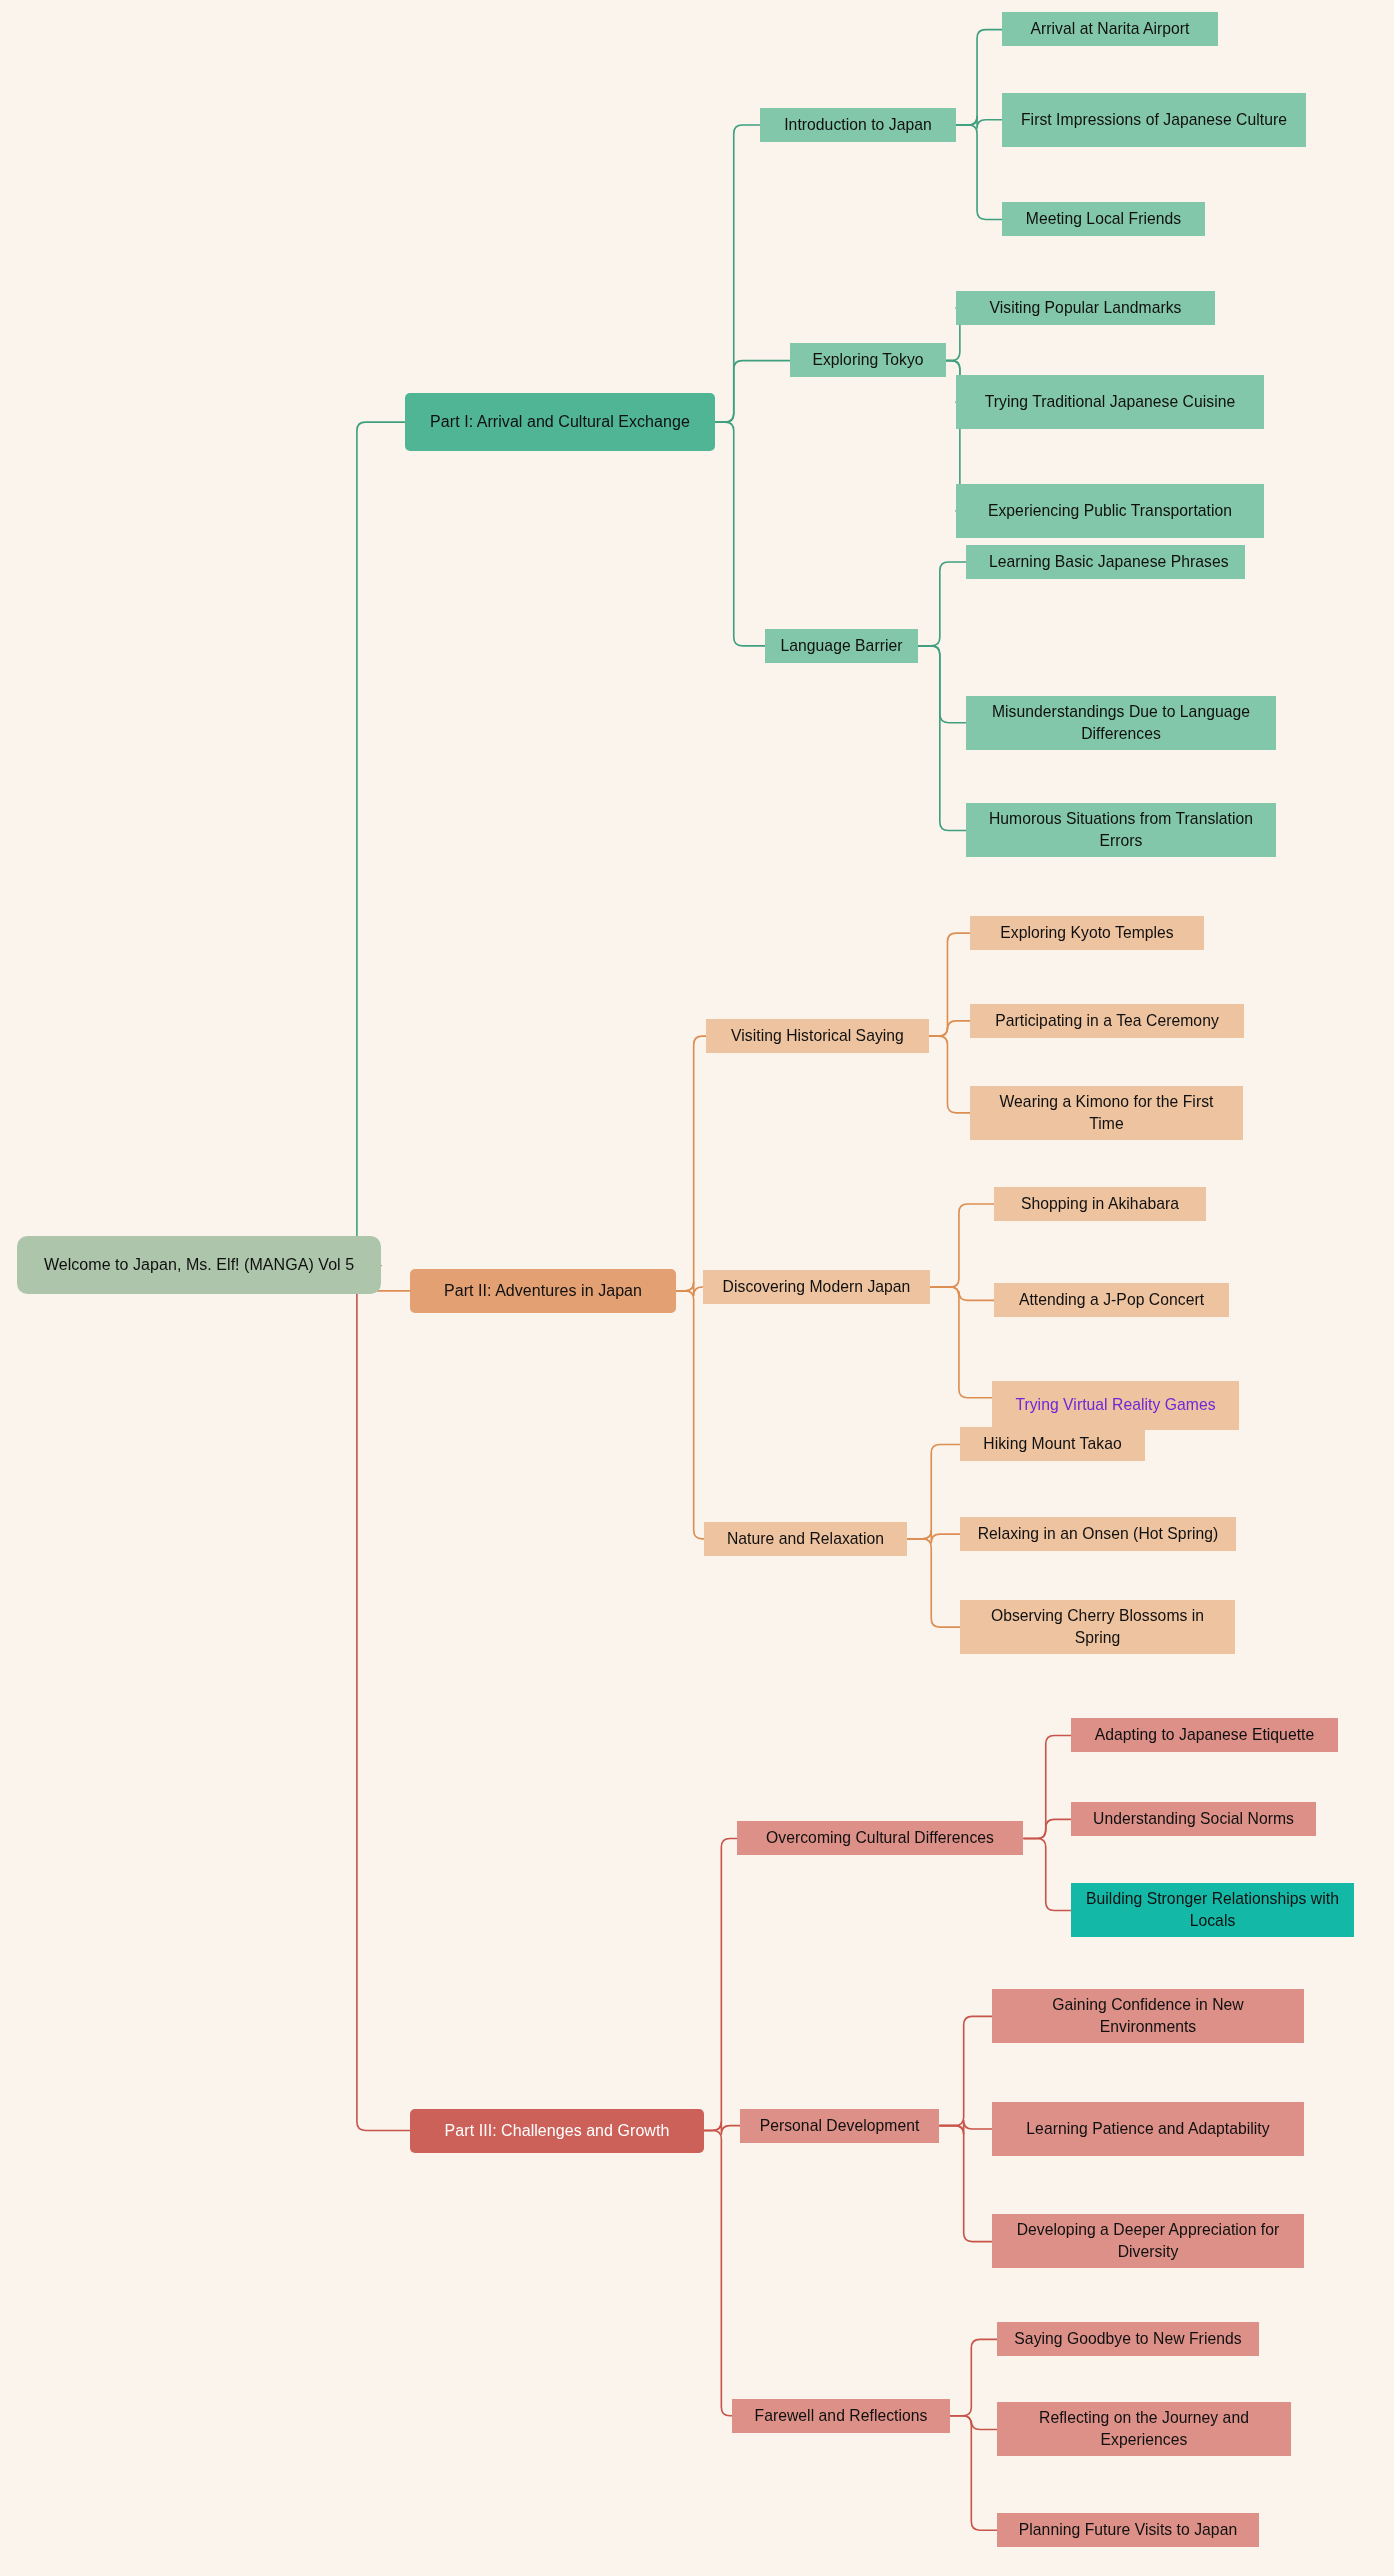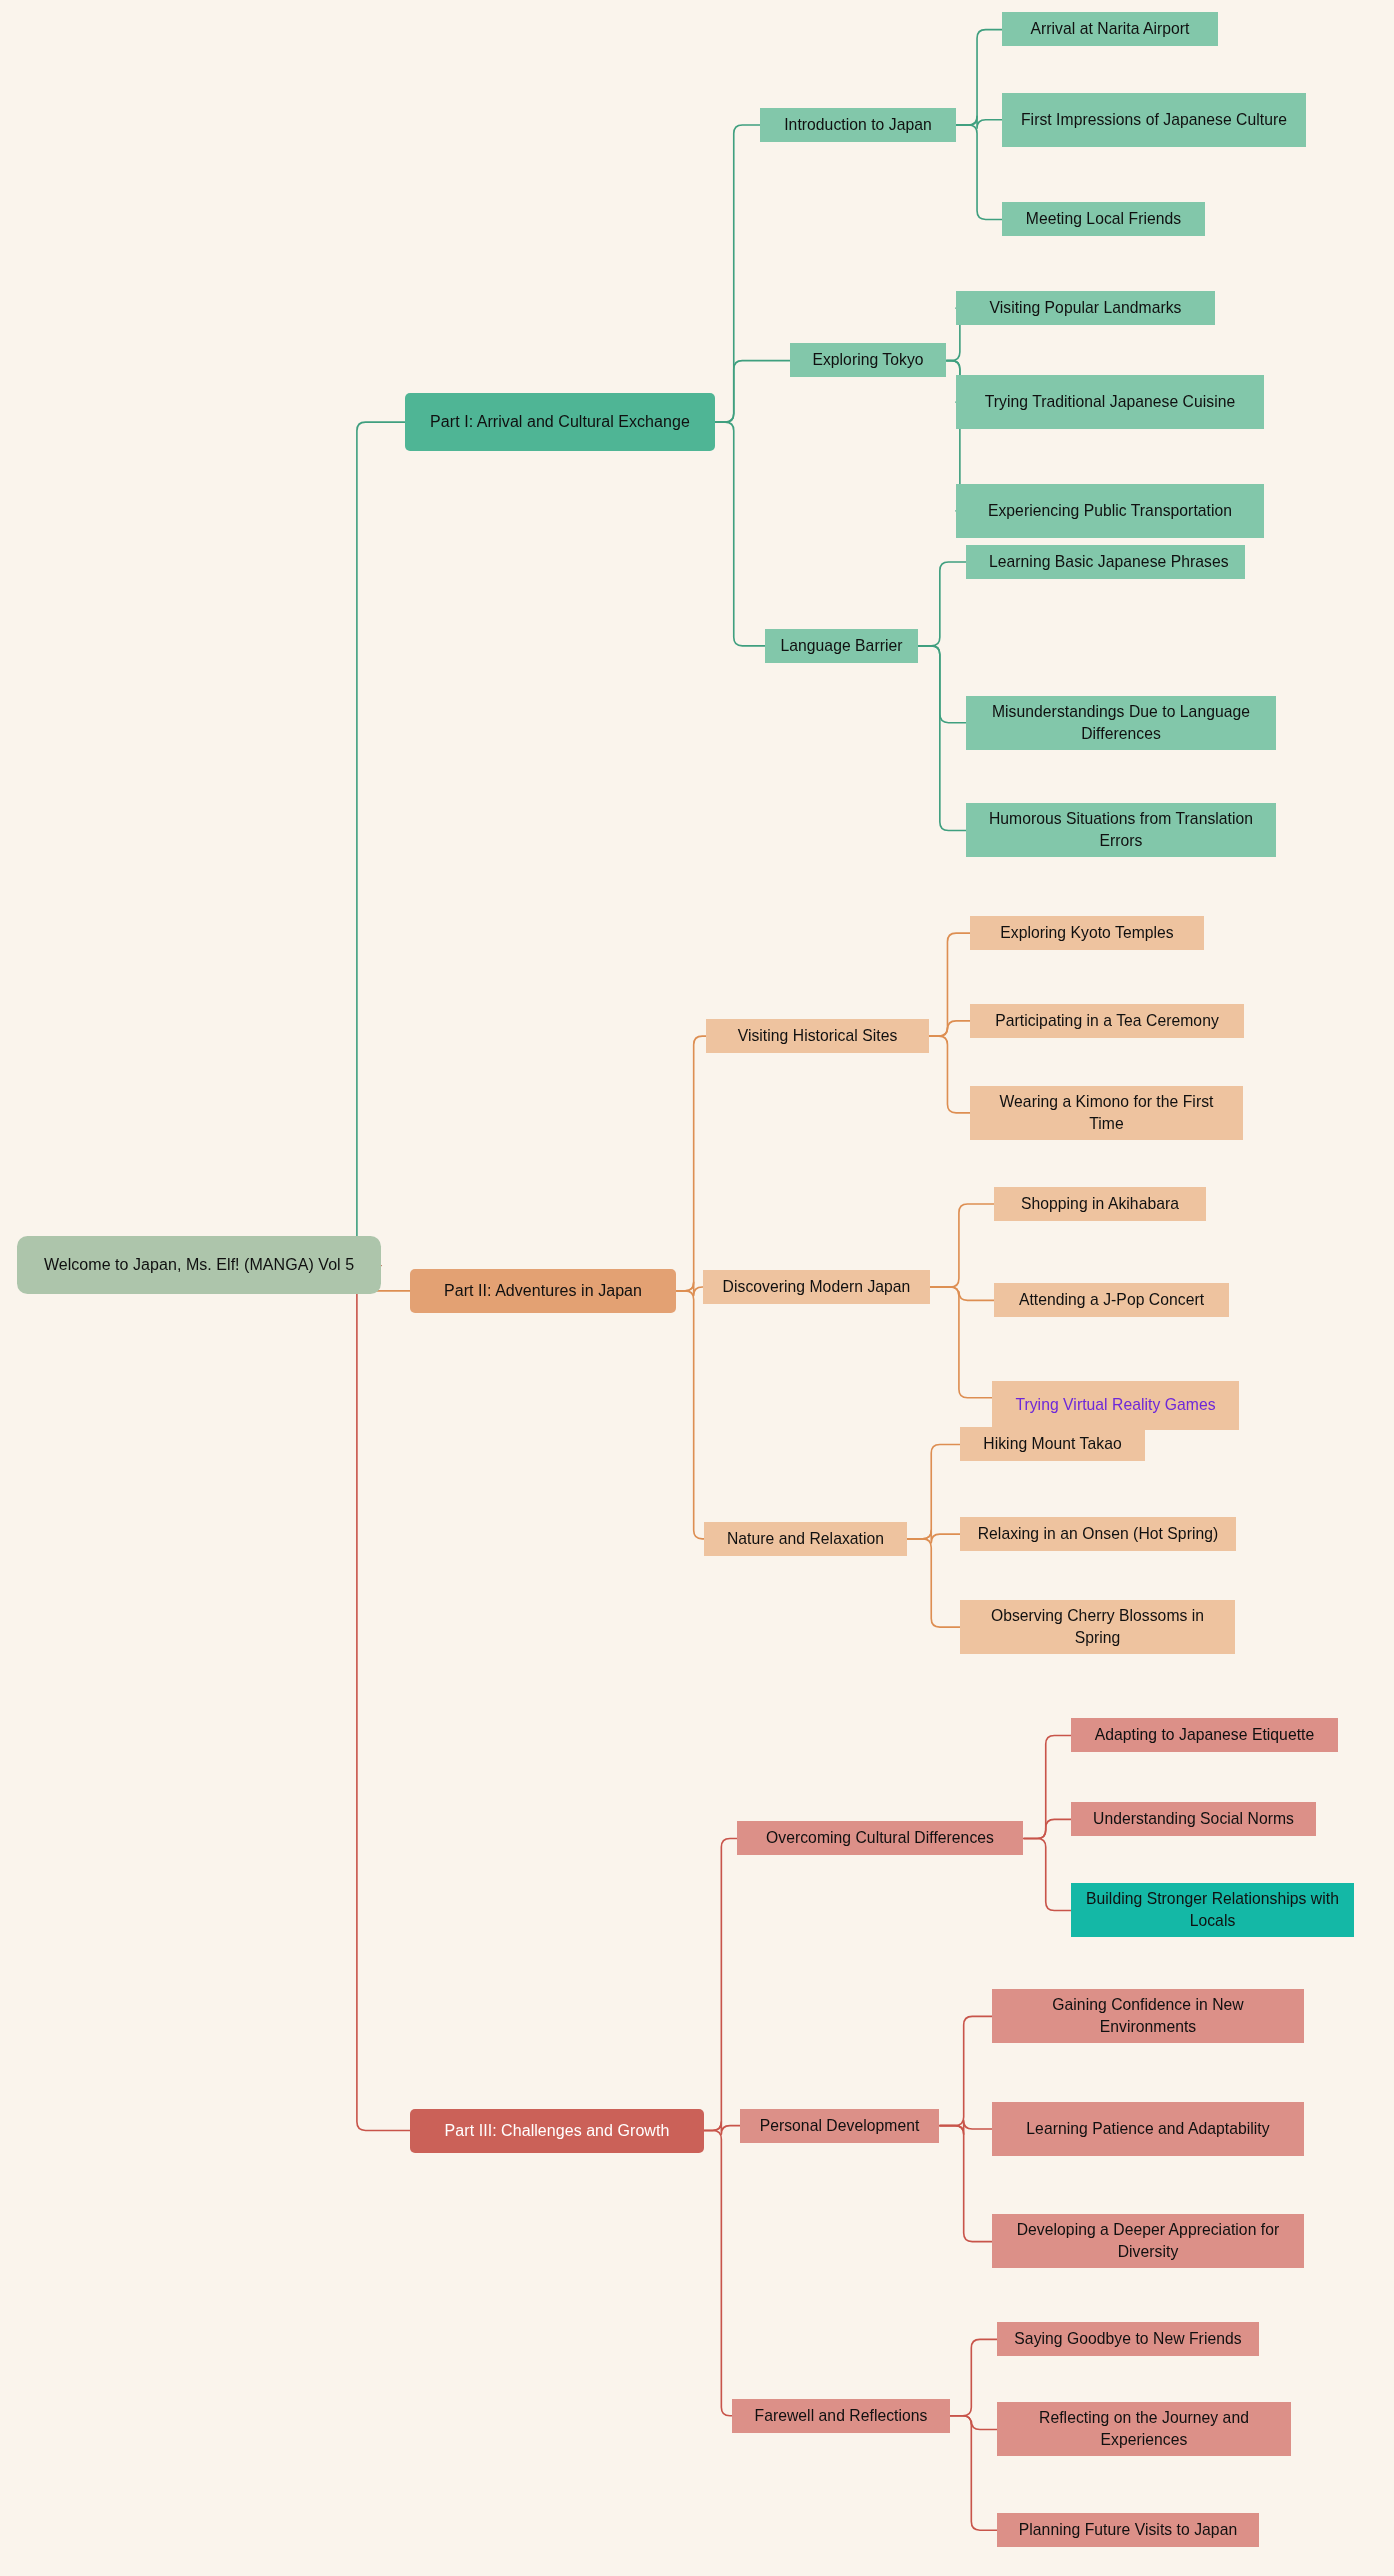--- a/index.html
+++ b/index.html
@@ -103,21 +103,21 @@
     <div class="node lvl3" style="left: 1002px; top: 202px; width: 203px; height: 34px; background: rgb(130, 199, 170); color: rgb(16, 16, 16);">Meeting Local Friends</div>
     <div class="node lvl2" style="left: 790px; top: 343px; width: 156px; height: 34px; background: rgb(130, 199, 170); color: rgb(16, 16, 16);">Exploring Tokyo</div>
     <div class="node lvl3" style="left: 956px; top: 291px; width: 259px; height: 34px; background: rgb(130, 199, 170); color: rgb(16, 16, 16);">Visiting Popular Landmarks</div>
     <div class="node lvl3" style="left: 956px; top: 375px; width: 308px; height: 54px; background: rgb(130, 199, 170); color: rgb(16, 16, 16);">Trying Traditional Japanese Cuisine</div>
     <div class="node lvl3" style="left: 956px; top: 484px; width: 308px; height: 54px; background: rgb(130, 199, 170); color: rgb(16, 16, 16);">Experiencing Public Transportation</div>
     <div class="node lvl2" style="left: 765px; top: 629px; width: 153px; height: 34px; background: rgb(130, 199, 170); color: rgb(16, 16, 16);">Language Barrier</div>
     <div class="node lvl3" style="left: 966px; top: 545px; width: 279px; height: 34px; background: rgb(130, 199, 170); color: rgb(16, 16, 16); padding-left: 20px;">Learning Basic Japanese Phrases</div>
     <div class="node lvl3" style="left: 966px; top: 696px; width: 310px; height: 54px; background: rgb(130, 199, 170); color: rgb(16, 16, 16);">Misunderstandings Due to Language Differences</div>
     <div class="node lvl3" style="left: 966px; top: 803px; width: 310px; height: 54px; background: rgb(130, 199, 170); color: rgb(16, 16, 16);">Humorous Situations from Translation Errors</div>
     <div class="node lvl1" style="left: 410px; top: 1269px; width: 266px; height: 44px; background: rgb(227, 161, 115); color: rgb(16, 16, 16);">Part II: Adventures in Japan</div>
-    <div class="node lvl2" style="left: 706px; top: 1019px; width: 223px; height: 34px; background: rgb(238, 195, 159); color: rgb(16, 16, 16);">Visiting Historical Sites</div>
+    <div class="node lvl2" style="left: 706px; top: 1019px; width: 223px; height: 34px; background: rgb(238, 195, 159); color: rgb(16, 16, 16);">Visiting Historical Saying</div>
     <div class="node lvl3" style="left: 970px; top: 916px; width: 234px; height: 34px; background: rgb(238, 195, 159); color: rgb(16, 16, 16);">Exploring Kyoto Temples</div>
     <div class="node lvl3" style="left: 970px; top: 1004px; width: 274px; height: 34px; background: rgb(238, 195, 159); color: rgb(16, 16, 16);">Participating in a Tea Ceremony</div>
     <div class="node lvl3" style="left: 970px; top: 1086px; width: 273px; height: 54px; background: rgb(238, 195, 159); color: rgb(16, 16, 16);">Wearing a Kimono for the First Time</div>
     <div class="node lvl2" style="left: 703px; top: 1270px; width: 227px; height: 34px; background: rgb(238, 195, 159); color: rgb(16, 16, 16);">Discovering Modern Japan</div>
     <div class="node lvl3" style="left: 994px; top: 1187px; width: 212px; height: 34px; background: rgb(238, 195, 159); color: rgb(16, 16, 16);">Shopping in Akihabara</div>
     <div class="node lvl3" style="left: 994px; top: 1283px; width: 235px; height: 34px; background: rgb(238, 195, 159); color: rgb(16, 16, 16);">Attending a J-Pop Concert</div>
     <div class="node lvl3" style="left: 992px; top: 1381px; width: 247px; height: 49px; background: rgb(238, 195, 159); color: #6d28d9;">Trying Virtual Reality Games</div>
     <div class="node lvl2" style="left: 704px; top: 1522px; width: 203px; height: 34px; background: rgb(238, 195, 159); color: rgb(16, 16, 16);">Nature and Relaxation</div>
     <div class="node lvl3" style="left: 960px; top: 1427px; width: 185px; height: 34px; background: rgb(238, 195, 159); color: rgb(16, 16, 16);">Hiking Mount Takao</div>
     <div class="node lvl3" style="left: 960px; top: 1517px; width: 276px; height: 34px; background: rgb(238, 195, 159); color: rgb(16, 16, 16);">Relaxing in an Onsen (Hot Spring)</div>

